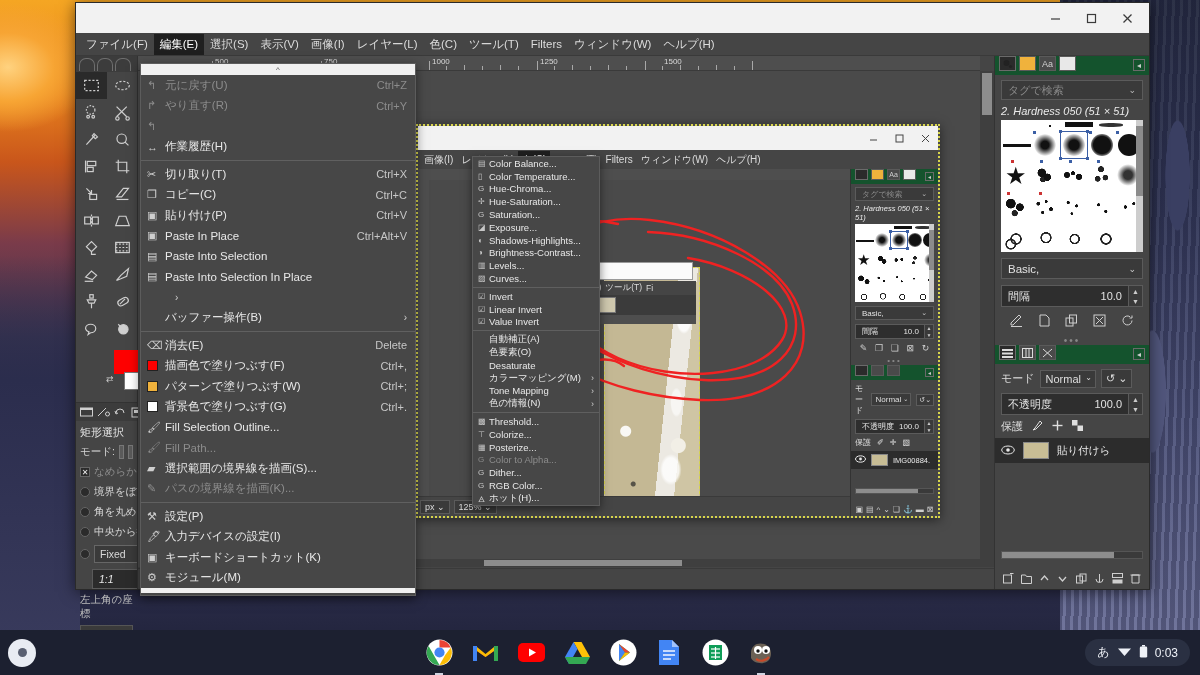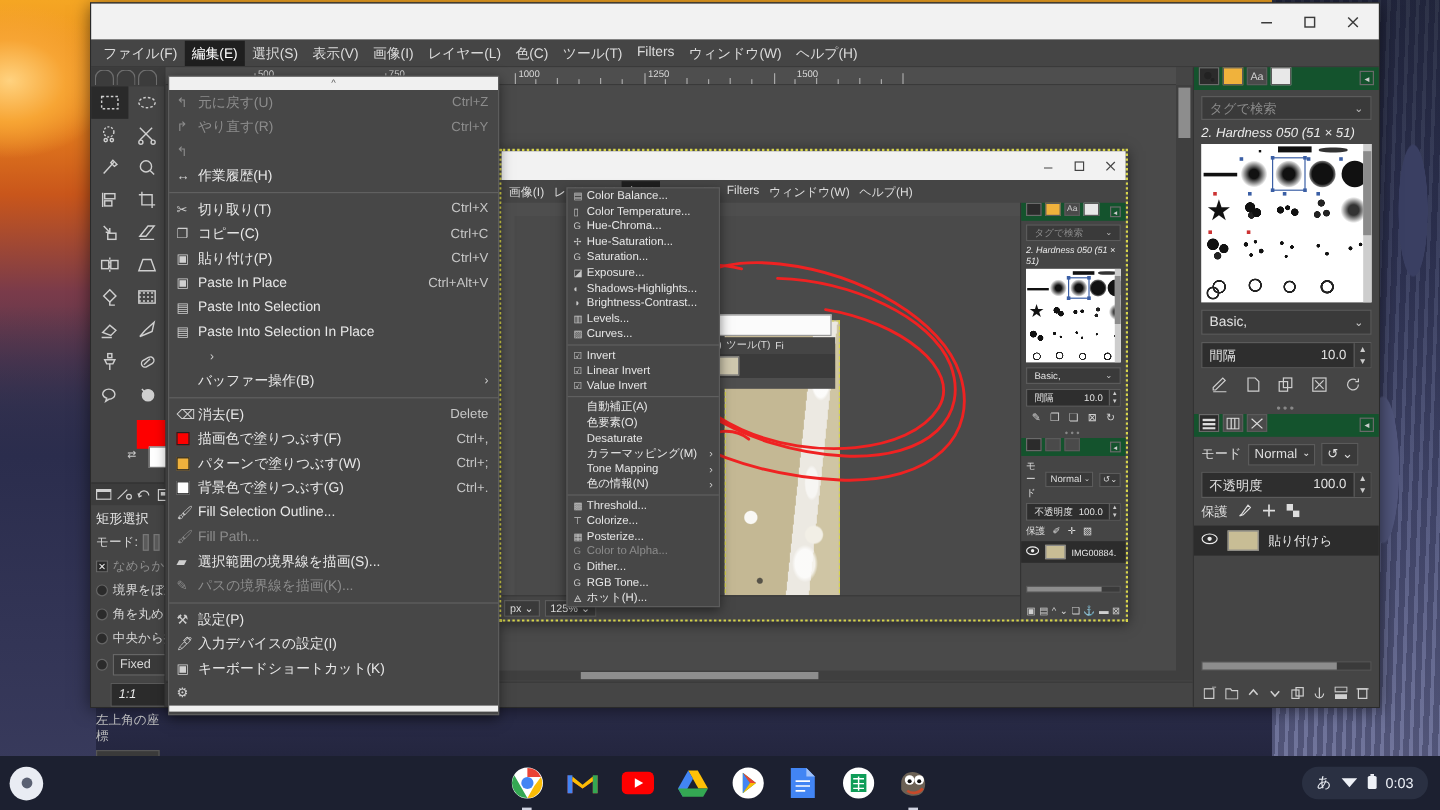--- a/index.html
+++ b/index.html
@@ -1086,21 +1086,21 @@
   <div class="cm-item dis">
       <span class="ci">G</span>
       <span class="cl">Color to Alpha...</span>
     </div>
   <div class="cm-item">
       <span class="ci">G</span>
       <span class="cl">Dither...</span>
     </div>
   <div class="cm-item">
       <span class="ci">G</span>
-      <span class="cl">RGB Tone...</span>
+      <span class="cl">RGB Color...</span>
     </div>
   <div class="cm-item">
       <span class="ci">🜁</span>
       <span class="cl">ホット(H)...</span>
     </div>
 </div>
 
 <div id="edit-menu">
   <div class="scroll-up">^</div>
 
@@ -1216,20 +1216,21 @@
   <div class="m-item">
     <span class="mico">🖊</span>
     <span class="mlbl">入力デバイスの設定(I)</span>
   </div>
   <div class="m-item">
     <span class="mico">▣</span>
     <span class="mlbl">キーボードショートカット(K)</span>
   </div>
   <div class="m-item">
     <span class="mico">⚙</span>
+    <span class="mlbl">モジュール(M)</span>
   </div>
   <div class="scroll-dn"></div>
 </div>
 
 <svg id="scribble" viewBox="0 0 340 290">
   <g fill="none" stroke="#ef2222" stroke-width="2.4" stroke-linecap="round">
     <path d="M118 44 C 60 30, 8 62, 16 118 C 24 176, 110 216, 200 220 C 278 223, 316 182, 300 132 C 286 88, 220 48, 150 40 C 96 34, 52 54, 44 96"></path>
     <path d="M44 96 C 38 146, 120 196, 204 200 C 276 203, 308 166, 292 124 C 276 84, 210 54, 148 52"></path>
     <path d="M80 96 C 52 110, 60 152, 118 178 C 176 204, 258 198, 282 160 C 302 128, 250 88, 188 78"></path>
     <path d="M74 188 C 96 178, 112 176, 124 186"></path>

